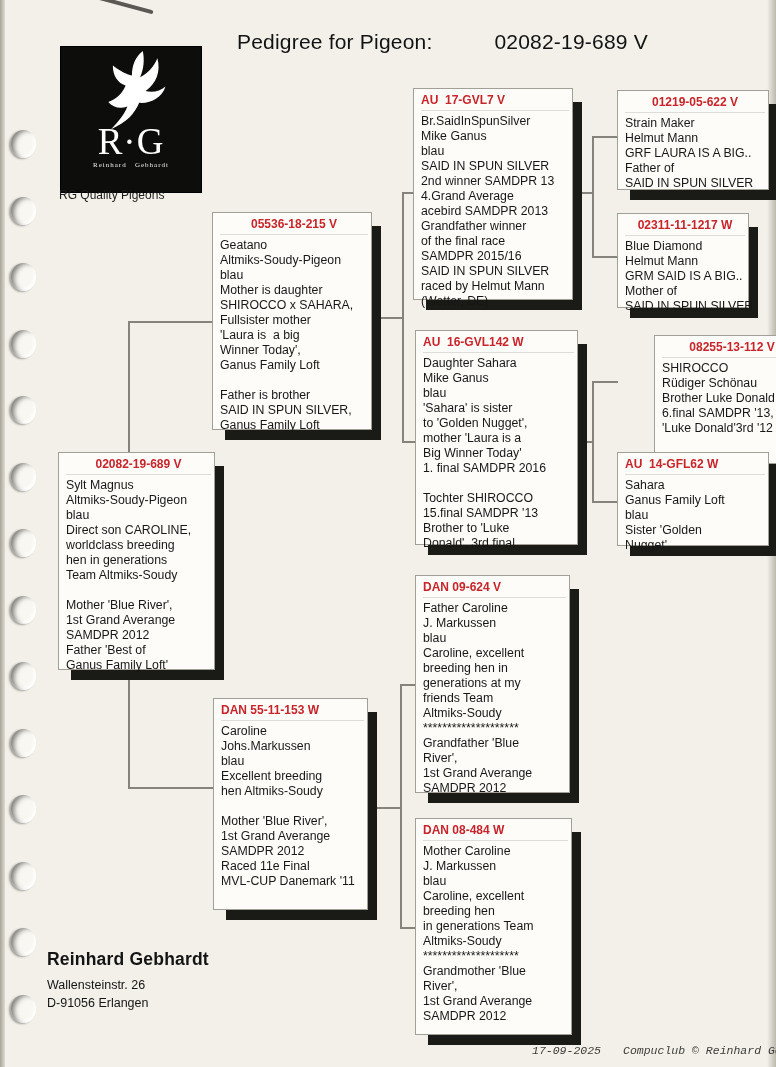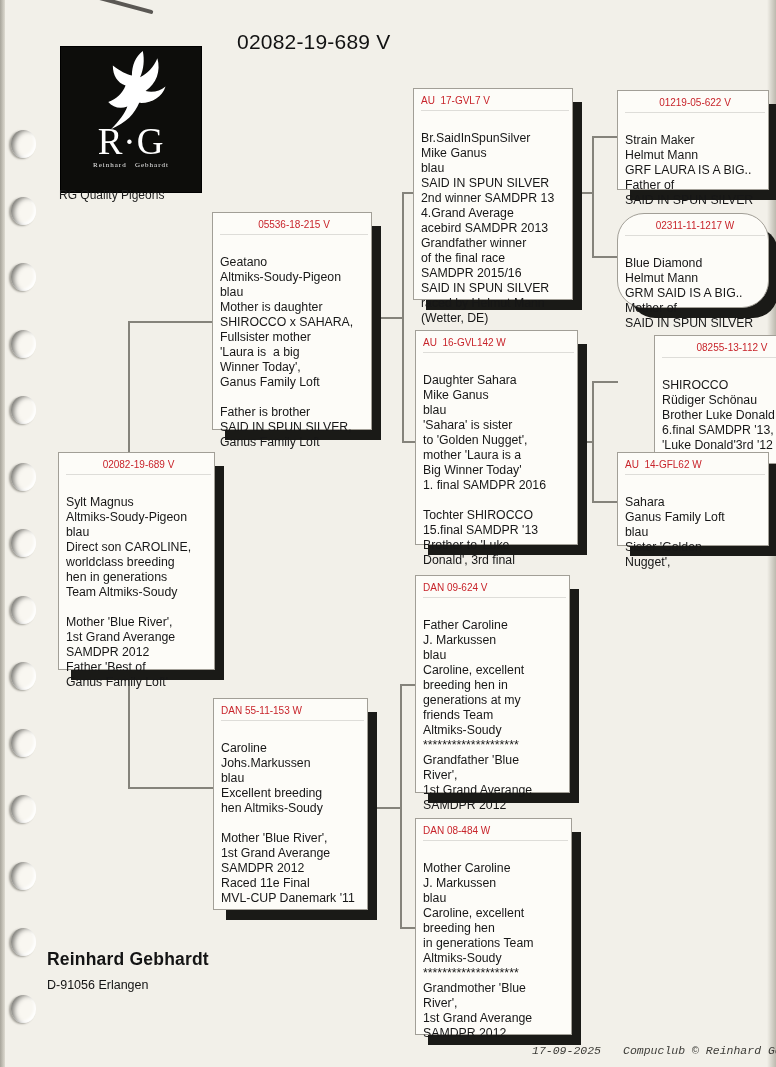--- a/index.html
+++ b/index.html
@@ -27,22 +27,22 @@
   
   .logo{position:absolute;left:60px;top:46px;width:140px;height:145px;background:#0d0d0b;
         border:1px solid #000;color:#fff;text-align:center;}
   .logo svg{display:block;margin:4px auto 0;}
   .monogram{font-family:"Liberation Serif",serif;font-size:37px;line-height:34px;letter-spacing:1px;margin-top:-6px;}
   .logo-sub{font-family:"Liberation Serif",serif;font-size:7px;letter-spacing:1px;white-space:pre;opacity:.92;margin-top:2px;}
   .logo-caption{position:absolute;left:59px;top:188px;font-size:12px;color:#1b1b1b;}
   
   .pbox{position:absolute;background:var(--box-bg);border:1px solid var(--box-border);
         box-shadow:11px 12px 0 -2px var(--shadow);padding:2px 3px 0 7px;box-sizing:border-box;z-index:2;}
-  .ring{height:18px;line-height:17px;font-weight:normal;font-size:10px;color:var(--ring-red);
-        border-bottom:1px solid rgba(60,60,55,.16);margin:1px 0 20px 0;white-space:pre;}
+  .ring{height:18px;line-height:17px;font-weight:bold;font-size:12px;color:var(--ring-red);
+        border-bottom:1px solid rgba(60,60,55,.16);margin:1px 0 3px 0;white-space:pre;}
   .ring.center{text-align:center;}
   .bl{height:15px;line-height:15px;font-size:12.3px;color:var(--text);white-space:pre;}
   
   .cl{position:absolute;background:var(--line);z-index:1;}
   .cl.h{height:2px;} .cl.v{width:2px;}
   
   .footer{position:absolute;left:47px;top:949px;color:#141414;}
   .footer .name{font-size:17.5px;font-weight:bold;letter-spacing:.2px;margin-bottom:7px;}
   .footer .fl{font-size:12.5px;line-height:17.5px;}
   .printline{position:absolute;left:532px;top:1044px;width:300px;display:flex;gap:22px;
@@ -68,20 +68,21 @@
       <div class="hole" style="top: 595.5px;"></div>
       <div class="hole" style="top: 662px;"></div>
       <div class="hole" style="top: 728.5px;"></div>
       <div class="hole" style="top: 795px;"></div>
       <div class="hole" style="top: 861.5px;"></div>
       <div class="hole" style="top: 928px;"></div>
       <div class="hole" style="top: 994.5px;"></div>
     </div>
 
   <div class="header">
+    <div class="t">Pedigree for Pigeon:</div>
     <div class="t">02082-19-689 V</div>
   </div>
 
   <div class="logo">
     <svg width="92" height="80" viewBox="0 0 100 88">
       <path fill="#ffffff" d="M28 86 C37 77 43 69 46 61 C38 64 30 62 25 56 C34 53 41 46 44 38 C35 35 30 27 30 16 C38 22 45 26 51 27 C51 16 55 6 63 0 C65 10 64 20 60 29 C68 25 75 18 79 8 C83 22 78 36 66 44 C74 46 82 44 88 39 C84 51 72 58 59 57 C54 69 45 79 28 86 Z"></path>
     </svg>
     <div class="monogram">R·G</div>
     <div class="logo-sub">Reinhard   Gebhardt</div>
   </div>
@@ -223,21 +224,21 @@
         <div class="bl">SAMDPR 2012</div>
       </div>
       <div class="pbox" style="left: 617px; top: 90px; width: 152px; height: 100px;">
         <div class="ring center">01219-05-622 V</div>
         <div class="bl">Strain Maker</div>
         <div class="bl">Helmut Mann</div>
         <div class="bl">GRF LAURA IS A BIG..</div>
         <div class="bl">Father of</div>
         <div class="bl">SAID IN SPUN SILVER</div>
       </div>
-      <div class="pbox" style="left: 617px; top: 213px; width: 152px; height: 95px; border-radius: 27px;">
+      <div class="pbox" style="left: 617px; top: 213px; width: 132px; height: 95px;">
         <div class="ring center">02311-11-1217 W</div>
         <div class="bl">Blue Diamond</div>
         <div class="bl">Helmut Mann</div>
         <div class="bl">GRM SAID IS A BIG..</div>
         <div class="bl">Mother of</div>
         <div class="bl">SAID IN SPUN SILVER</div>
       </div>
       <div class="pbox" style="left: 654px; top: 335px; width: 152px; height: 129px;">
         <div class="ring center">08255-13-112 V</div>
         <div class="bl">SHIROCCO</div>
@@ -251,20 +252,21 @@
         <div class="bl">Sahara</div>
         <div class="bl">Ganus Family Loft</div>
         <div class="bl">blau</div>
         <div class="bl">Sister 'Golden</div>
         <div class="bl">Nugget',</div>
       </div>
     </div>
 
   <div class="footer">
     <div class="name">Reinhard Gebhardt</div>
+    <div class="fl">Wallensteinstr. 26</div>
     <div class="fl">D-91056  Erlangen</div>
   </div>
 
   <div class="printline">
     <span>17-09-2025</span>
     <span>Compuclub © Reinhard Gebhardt</span>
   </div>
 
 </div>
 

